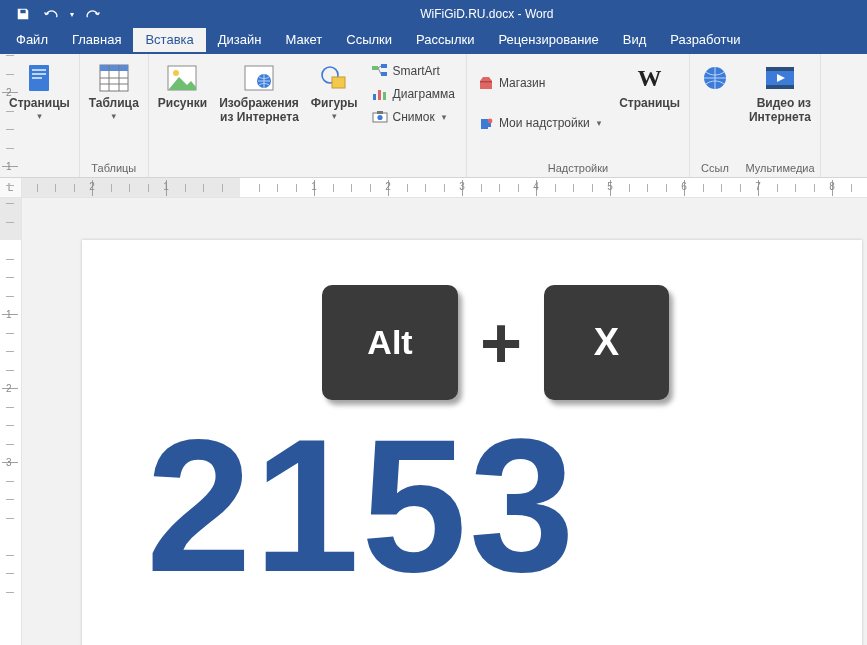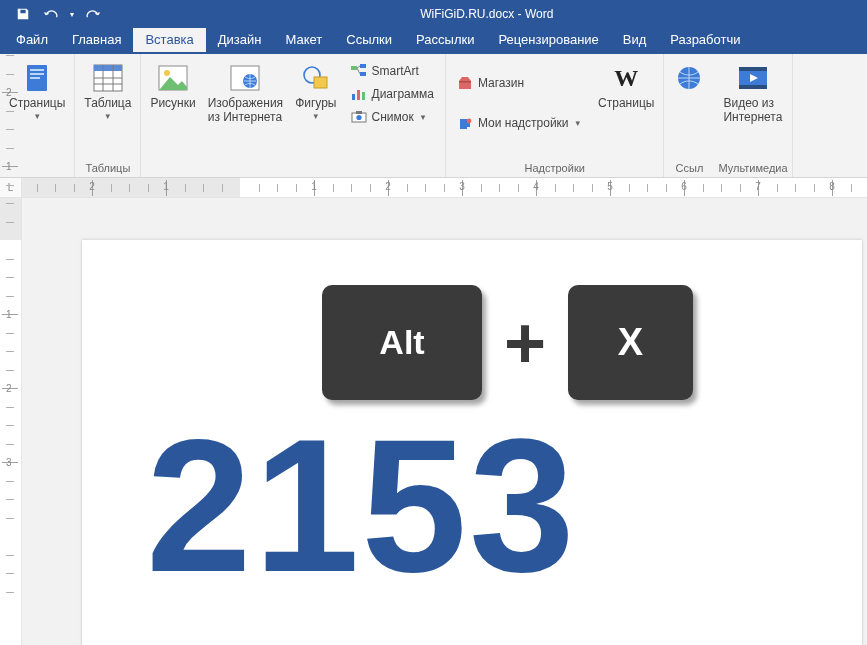--- a/index.html
+++ b/index.html
@@ -17,21 +17,21 @@
   .tab.active { background: #f3f3f3; color: #2b579a; }
 
   
   .ribbon { background: #f3f3f3; border-bottom: 1px solid #d4d4d4; height: 124px; display: flex; }
   .group { border-right: 1px solid #e1e1e1; display: flex; flex-direction: column; padding: 4px 4px 0; }
   .group-body { flex: 1; display: flex; align-items: flex-start; gap: 2px; }
   .group-label { text-align: center; font-size: 11px; color: #666; padding: 2px 0 3px; }
 
   .big-btn { display: flex; flex-direction: column; align-items: center; justify-content: flex-start; padding: 3px 4px 0; cursor: pointer; border: 1px solid transparent; min-width: 48px; }
   .big-btn .ico { width: 32px; height: 32px; margin-bottom: 2px; display:flex; align-items:center; justify-content:center; }
-  .big-btn .lbl { font-size: 12px; color: #444; text-align: left; line-height: 1.18; white-space: pre-line; }
+  .big-btn .lbl { font-size: 12px; color: #444; text-align: right; line-height: 1.18; white-space: pre-line; font-weight: bold; }
   .big-btn .drop { font-size: 9px; color: #666; margin-top: 1px; }
 
   .small-list { display: flex; flex-direction: column; gap: 1px; padding: 2px 2px; }
   .small-btn { display: flex; align-items: center; gap: 5px; padding: 2px 4px; cursor: pointer; border: 1px solid transparent; font-size: 12px; color: #444; }
   .small-btn .sico { width: 16px; height: 16px; display:flex; align-items:center; justify-content:center; }
   .small-btn .drop { font-size: 9px; color: #666; margin-left: 2px; }
 
   
   .ruler-row { display: flex; height: 20px; background: #fff; border-bottom: 1px solid #e4e4e4; }
   .ruler-corner { width: 22px; text-align: center; font-size: 10px; color: #888; border-right: 1px solid #e4e4e4; display:flex; align-items:center; justify-content:center; background:#f9f9f9; }
@@ -50,21 +50,21 @@
   .vtick { position:absolute; left:6px; height:1px; width:8px; background:#b0b0b0; }
   .vtick.big { left:2px; width:16px; background:#a0a0a0; }
   .vtick-lbl { position:absolute; left:6px; font-size:10px; color:#888; transform: translateY(-50%); }
 
   .page-wrap { flex:1; padding: 42px 0 0 60px; overflow:hidden; }
   .page { width: 780px; min-height: 600px; background: #fff; box-shadow: 0 0 3px rgba(0,0,0,0.2); position: relative; padding: 55px 40px; }
 
   
   .keycombo { display:flex; align-items:center; gap: 22px; margin-left: 200px; margin-top: -10px; }
   .key { background: #3a3a3a; color: #fff; border-radius: 10px; font-weight: 700; font-size: 34px; display:flex; align-items:center; justify-content:center; box-shadow: 4px 5px 5px rgba(0,0,0,0.35); }
-  .key-alt { width: 160px; height: 115px; }
+  .key-alt { width: 136px; height: 115px; }
   .key-x   { width: 125px; height: 115px; font-size: 38px; }
   .plus { font-size: 72px; font-weight: 900; color: #3a3a3a; line-height: 1; }
   .bignum { font-size: 190px; font-weight: 700; color: #2b579a; letter-spacing: 2px; margin-top: 10px; margin-left: 24px; line-height: 1; }
 </style>
 </head>
 <body>
 
 <div class="titlebar">
   <div class="qat">
     <div class="qat-btn">

